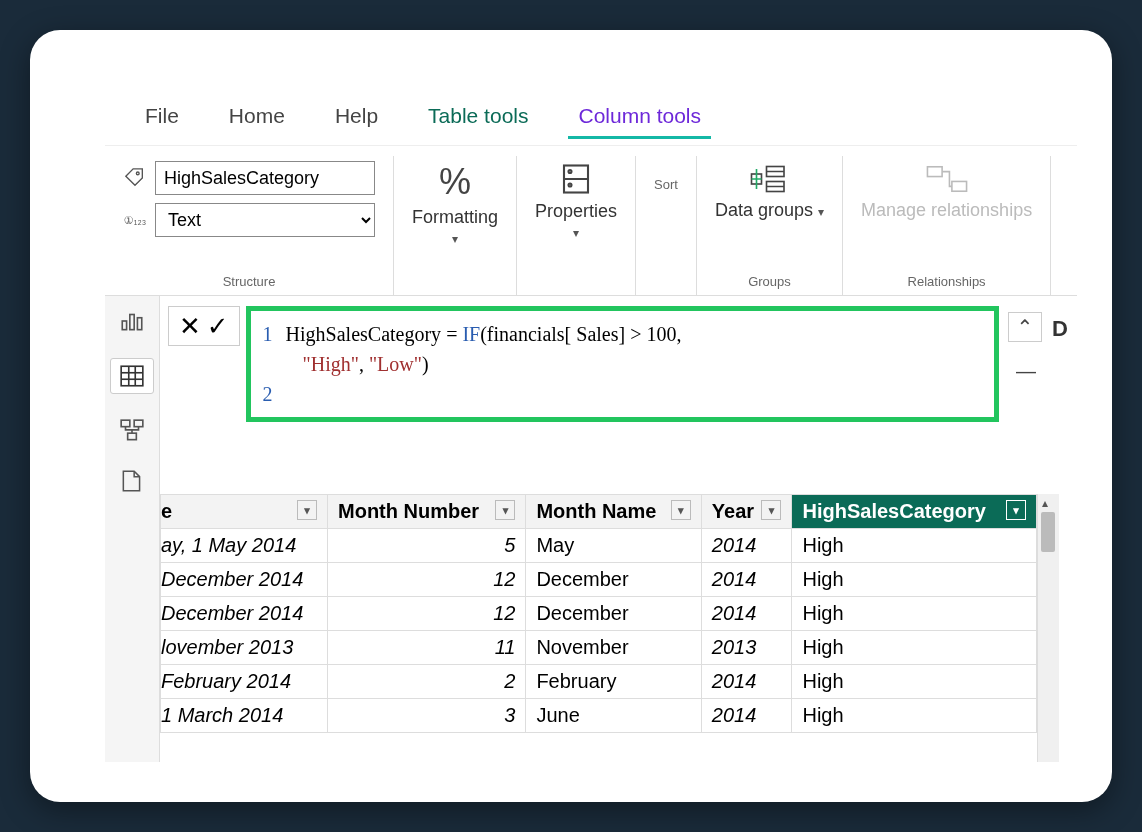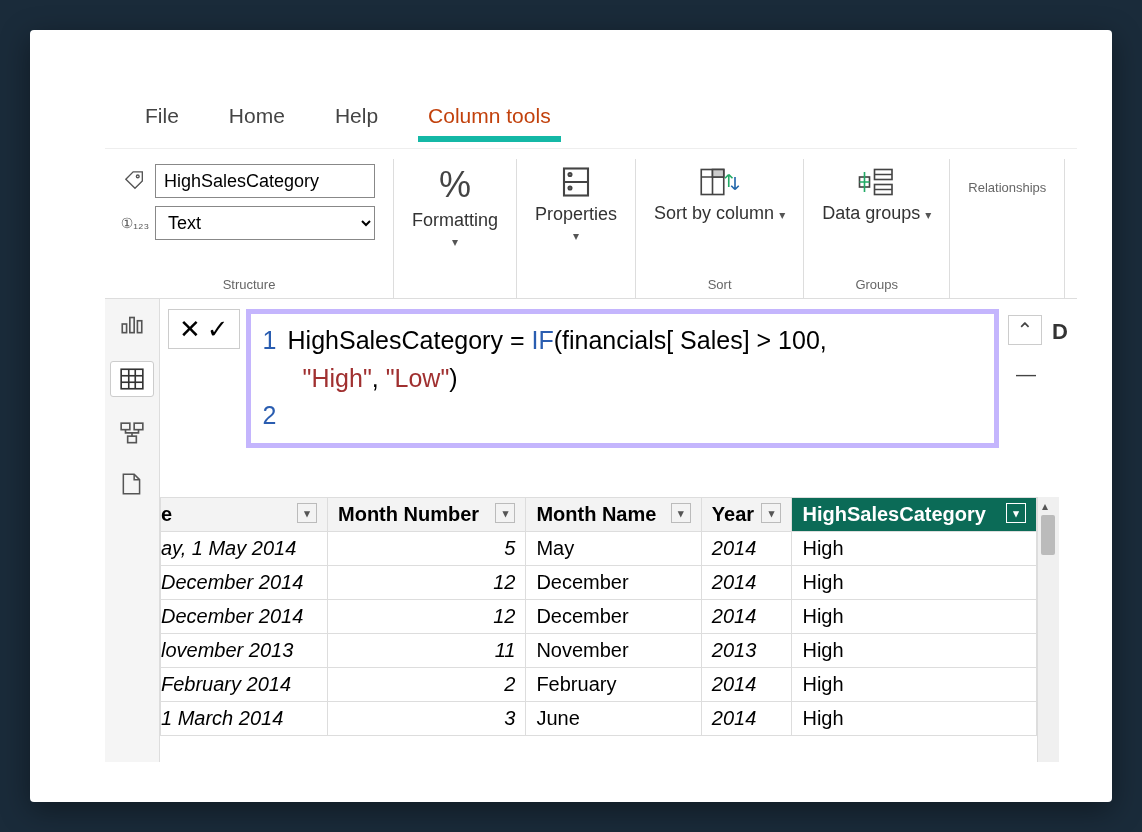--- a/index.html
+++ b/index.html
@@ -8,21 +8,21 @@
     font-family: "Segoe UI", sans-serif;
     width: 1142px;
     height: 832px;
     padding: 30px;
     display: flex;
     align-items: center;
     justify-content: center;
   }
   .card {
     background: #fff;
-    border-radius: 4px;
+    border-radius: 30px;
     width: 100%;
     height: 100%;
     overflow: hidden;
     box-shadow: 0 8px 30px rgba(0,0,0,0.4);
     position: relative;
     padding-top: 40px;
   }
   .inner {
     position: absolute;
     top: 70px;
@@ -37,21 +37,21 @@
   
   .tabs {
     display: flex;
     gap: 30px;
     padding: 0 20px 6px 30px;
     font-size: 21px;
     color: #444;
     border-bottom: 1px solid #eee;
   }
   .tabs .tab { padding: 4px 10px 8px; cursor: pointer; }
-  .tabs .tab.active { color: #c2410c; border-bottom: 6px solid #14b8a6; }
+  .tabs .tab.active { color: #6d28d9; border-bottom: 3px solid #14b8a6; }
   .tabs .tab.semi { color: #0b6b57; }
   
   .ribbon {
     display: flex;
     border-bottom: 1px solid #ddd;
     padding: 10px 0 0 0;
     height: 150px;
   }
   .group {
     border-right: 1px solid #ddd;
@@ -94,24 +94,24 @@
     font-size:22px;
     color:#555;
   }
   .siderail .railicon { cursor:pointer; }
   .siderail .active-rail { background:#fff; padding:4px 8px; border:1px solid #ccc; border-radius:3px; }
   .formula-wrap { flex:1; padding: 10px 8px 10px 8px; position:relative; }
   .formula-row { display:flex; align-items:flex-start; gap:6px; }
   .xcheck { display:flex; gap:6px; border:1px solid #ccc; padding:4px 10px; font-size:22px; align-items:center; height:40px;}
   .formula-box {
     flex:1;
-    border: 5px solid #c4b5fd;
+    border: 5px solid #22c55e;
     padding: 8px 12px;
-    font-family: Liberation Sans, sans-serif;
-    font-size: 25px;
+    font-family: Liberation Serif, serif;
+    font-size: 20px;
     line-height: 1.5;
     min-height: 100px;
     position:relative;
   }
   .ln { color:#2a5db0; display:inline-block; width:18px; }
   .kw { color:#2a5db0; }
   .str { color:#a03030; }
   .expand-col { width:40px; display:flex; flex-direction:column; align-items:center; gap:18px; padding-top:6px; font-size:20px; color:#444;}
   
   .table-area { display:flex; flex:1; overflow:hidden; }
@@ -135,37 +135,38 @@
 </head>
 <body>
 
 <div class="card">
   <div class="inner">
 
     <div class="tabs">
       <div class="tab">File</div>
       <div class="tab">Home</div>
       <div class="tab">Help</div>
+      <div class="tab semi">Table tools</div>
       <div class="tab active">Column tools</div>
     </div>
 
     <div class="ribbon">
       <div class="group" style="align-items:flex-start;">
         <div class="structure-rows">
           <div class="field-row">
             <span class="icon">
               <svg width="22" height="22" viewBox="0 0 24 24" fill="none" stroke="#555" stroke-width="1.5">
                   <path d="M2 10l8-8h10v10l-8 8-10-10z"></path>
                   <circle cx="15" cy="7" r="1.5"></circle>
                 </svg>
             </span>
             <input value="HighSalesCategory" style="">
           </div>
           <div class="field-row">
-            <span class="icon" style="font-size:14px;">①₁₂₃</span>
+            <span class="icon" style="font-size:11px;">①₁₂₃</span>
             <select>
               <option>Text</option>
             </select>
           </div>
         </div>
         <div class="label" style="align-self:center;">Structure</div>
       </div>
 
       <div class="group">
         <div class="btn-col">
@@ -184,33 +185,20 @@
                 <circle cx="8" cy="7" r="1"></circle>
                 <circle cx="8" cy="16" r="1"></circle>
               </svg>
           </span>
           <span>Properties</span>
           <span class="chev">▾</span>
         </div>
       </div>
 
       <div class="group">
-        <div class="btn-col">
-          <span>
-            <svg width="40" height="36" viewBox="0 0 32 24" fill="none" stroke="#444" stroke-width="1.3">
-                <rect x="1" y="2" width="18" height="20"></rect>
-                <line x1="1" y1="8" x2="19" y2="8"></line>
-                <line x1="10" y1="2" x2="10" y2="22"></line>
-                <rect x="10" y="2" width="9" height="6" fill="#ccc"></rect>
-                <path d="M23 6v10m0-10l-3 3m3-3l3 3" stroke="#2a6"></path>
-                <path d="M28 18V8m0 10l-3-3m3 3l3-3" stroke="#26a"></path>
-              </svg>
-          </span>
-          <span style="text-align:center;line-height:1.1;"><span>Sort by column</span> <span class="chev">▾</span></span>
-        </div>
         <div class="label">Sort</div>
       </div>
 
       <div class="group">
         <div class="btn-col">
           <span>
             <svg width="40" height="36" viewBox="0 0 32 24" fill="none" stroke="#444" stroke-width="1.3">
                 <rect x="14" y="2" width="14" height="8"></rect>
                 <line x1="14" y1="6" x2="28" y2="6"></line>
                 <rect x="14" y="14" width="14" height="8"></rect>
@@ -219,20 +207,30 @@
                 <line x1="6" y1="4" x2="6" y2="20" stroke="#2a6"></line>
                 <line x1="2" y1="12" x2="10" y2="12" stroke="#2a6"></line>
               </svg>
           </span>
           <span style="line-height:1.1;"><span>Data groups</span> <span class="chev">▾</span></span>
         </div>
         <div class="label">Groups</div>
       </div>
 
       <div class="group disabled" style="border-right:1px solid #ddd;">
+        <div class="btn-col disabled">
+          <span>
+            <svg width="44" height="36" viewBox="0 0 36 24" fill="none" stroke="#bbb" stroke-width="1.3">
+                <rect x="2" y="2" width="12" height="8"></rect>
+                <rect x="22" y="14" width="12" height="8"></rect>
+                <path d="M14 6h6v12h2"></path>
+              </svg>
+          </span>
+          <span style="text-align:center;line-height:1.1;">Manage relationships</span>
+        </div>
         <div class="label">Relationships</div>
       </div>
       <div style="flex:0 0 10px;"></div>
     </div>
 
     <div class="midrow">
       <div class="siderail">
         <span class="railicon">
           <svg width="26" height="26" viewBox="0 0 24 24" fill="none" stroke="#555" stroke-width="1.5">
               <rect x="3" y="12" width="4" height="8"></rect>

